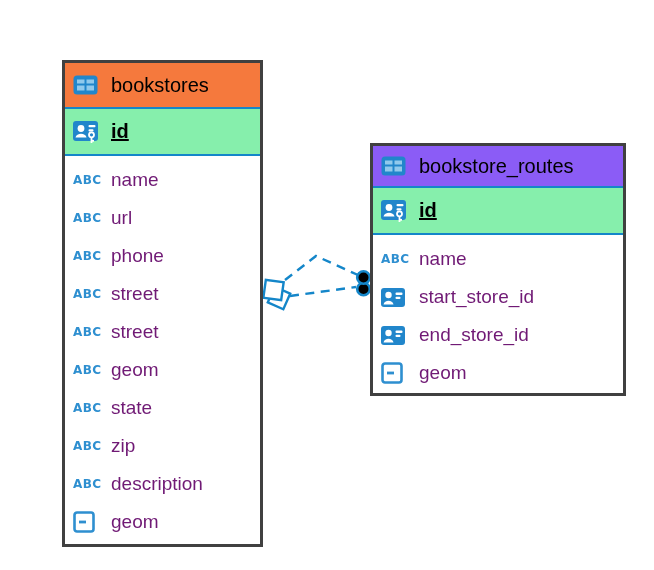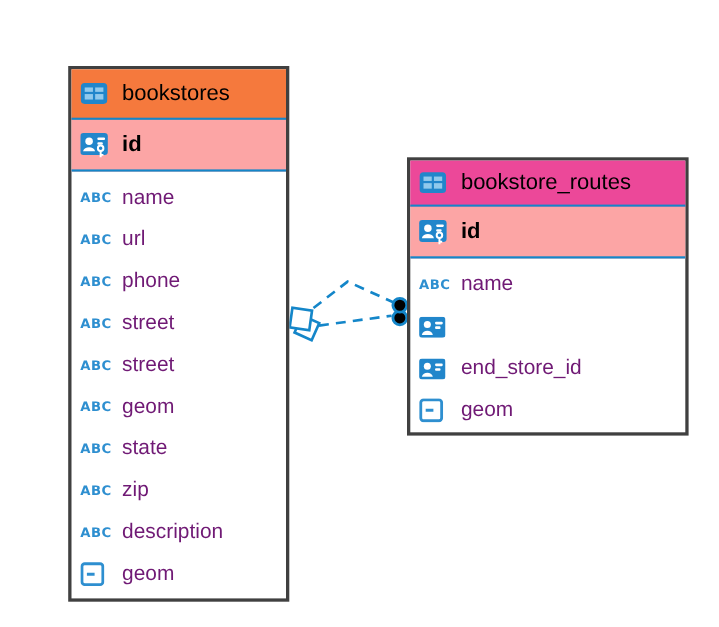--- a/index.html
+++ b/index.html
@@ -15,25 +15,25 @@
   
   .erd-table{
     position:absolute;box-sizing:border-box;background:#ffffff;
     border:3px solid #404040;z-index:2;display:flex;flex-direction:column;
   }
   .erd-header{
     display:flex;align-items:center;gap:8px;padding:0 8px;
     border-bottom:2px solid #1486C9;flex:0 0 auto;
   }
   .erd-header.selected{background:#F5793D;}
-  .erd-header.plain{background:#ec4899;}
+  .erd-header.plain{background:#8b5cf6;}
   .erd-title{font-size:20px;color:#000;white-space:nowrap;}
   .erd-pk-row{
     display:flex;align-items:center;gap:8px;padding:0 8px;height:45px;
-    border-bottom:2px solid #1486C9;flex:0 0 auto;background:#fca5a5;
+    border-bottom:2px solid #1486C9;flex:0 0 auto;background:#86efac;text-decoration:underline;
   }
   .pk-label{font-size:20px;font-weight:bold;}
   .erd-cols{padding:5px 0 4px 0;flex:1 1 auto;}
   .row{display:flex;align-items:center;height:38px;padding:0 8px;gap:8px;}
   .cell-icon{width:30px;flex:0 0 30px;display:flex;align-items:center;justify-content:flex-start;}
   .col-label{font-size:19px;color:#701a75;white-space:nowrap;}
   .abc{
     font-family:"DejaVu Sans",sans-serif;font-weight:bold;font-size:12px;
     color:#2E8FD0;letter-spacing:0.4px;
   }
@@ -204,20 +204,21 @@
       <div class="row">
         <span class="cell-icon">
           <svg width="24" height="19" viewBox="0 0 24 19">
             <rect width="24" height="19" rx="3" fill="#2186CB"></rect>
             <circle cx="7.5" cy="7" r="3.2" fill="#fff"></circle>
             <path d="M2.5 16.5 C3.5 11.5 11.5 11.5 12.5 16.5 Z" fill="#fff"></path>
             <rect x="14.5" y="4.5" width="7" height="2.4" rx="1" fill="#fff"></rect>
             <rect x="14.5" y="8.7" width="5" height="2.4" rx="1" fill="#fff"></rect>
           </svg>
         </span>
+        <span class="col-label">start_store_id</span>
       </div>
       <div class="row">
         <span class="cell-icon">
           <svg width="24" height="19" viewBox="0 0 24 19">
             <rect width="24" height="19" rx="3" fill="#2186CB"></rect>
             <circle cx="7.5" cy="7" r="3.2" fill="#fff"></circle>
             <path d="M2.5 16.5 C3.5 11.5 11.5 11.5 12.5 16.5 Z" fill="#fff"></path>
             <rect x="14.5" y="4.5" width="7" height="2.4" rx="1" fill="#fff"></rect>
             <rect x="14.5" y="8.7" width="5" height="2.4" rx="1" fill="#fff"></rect>
           </svg>

